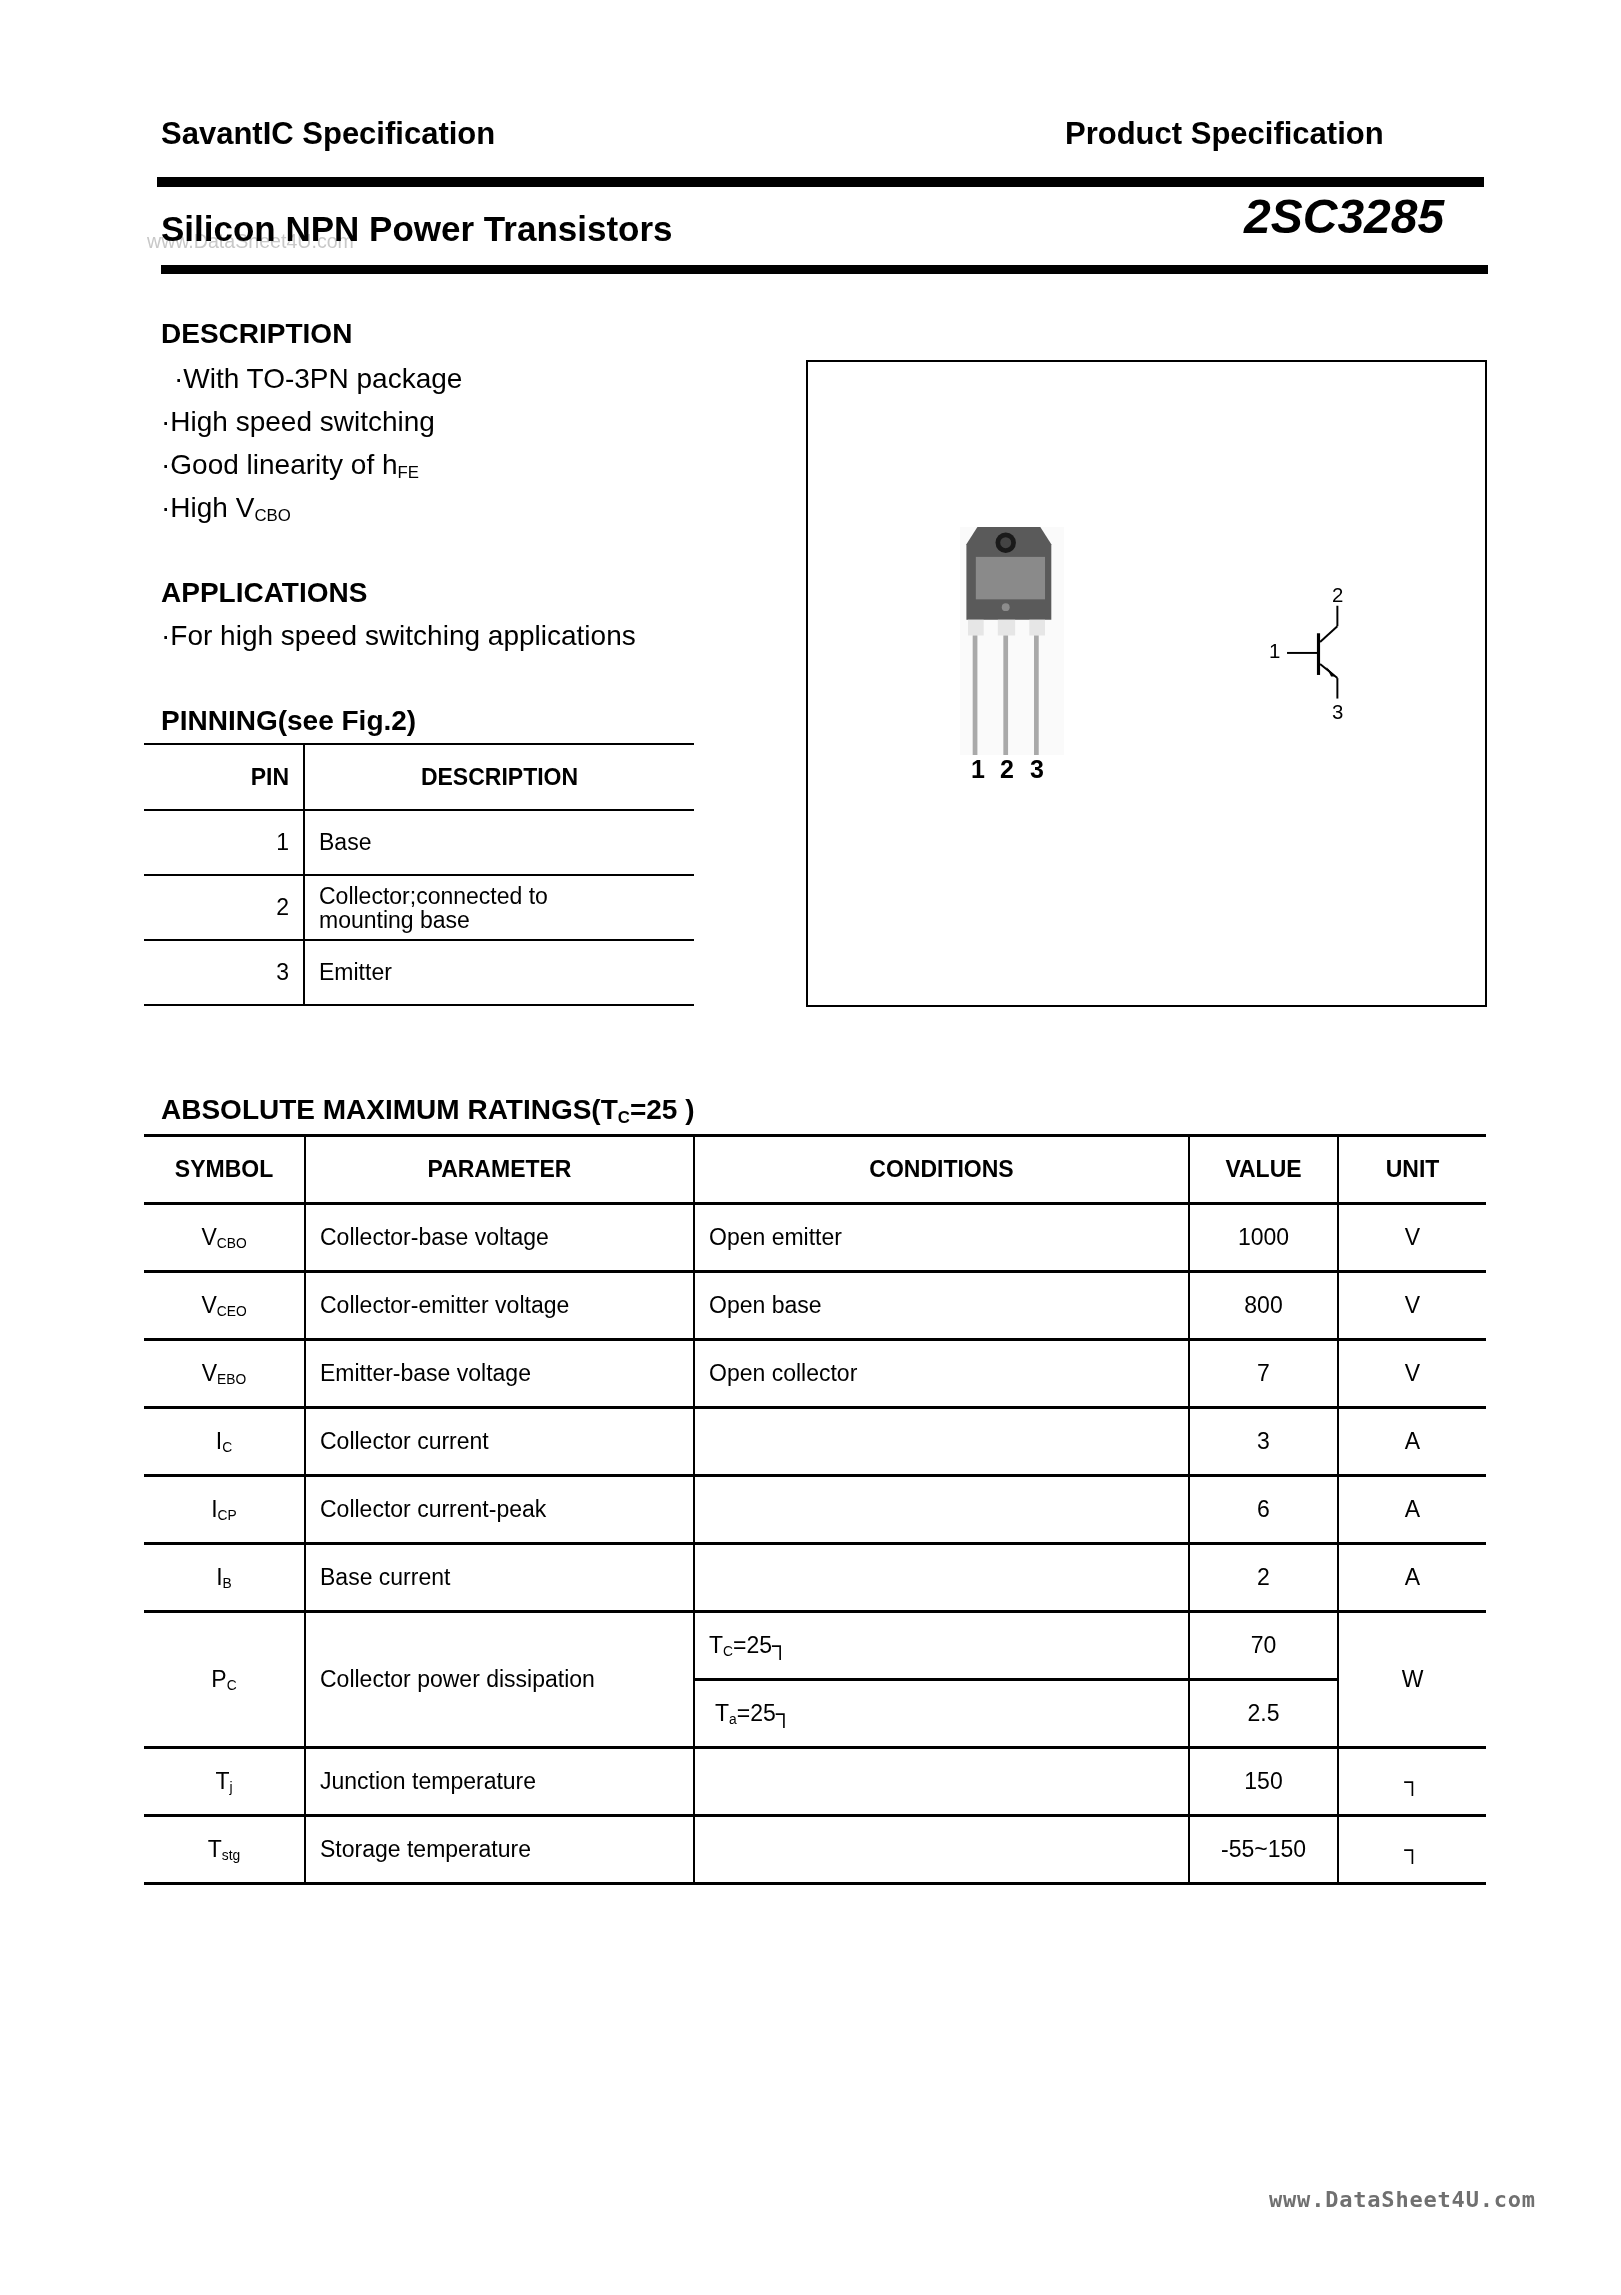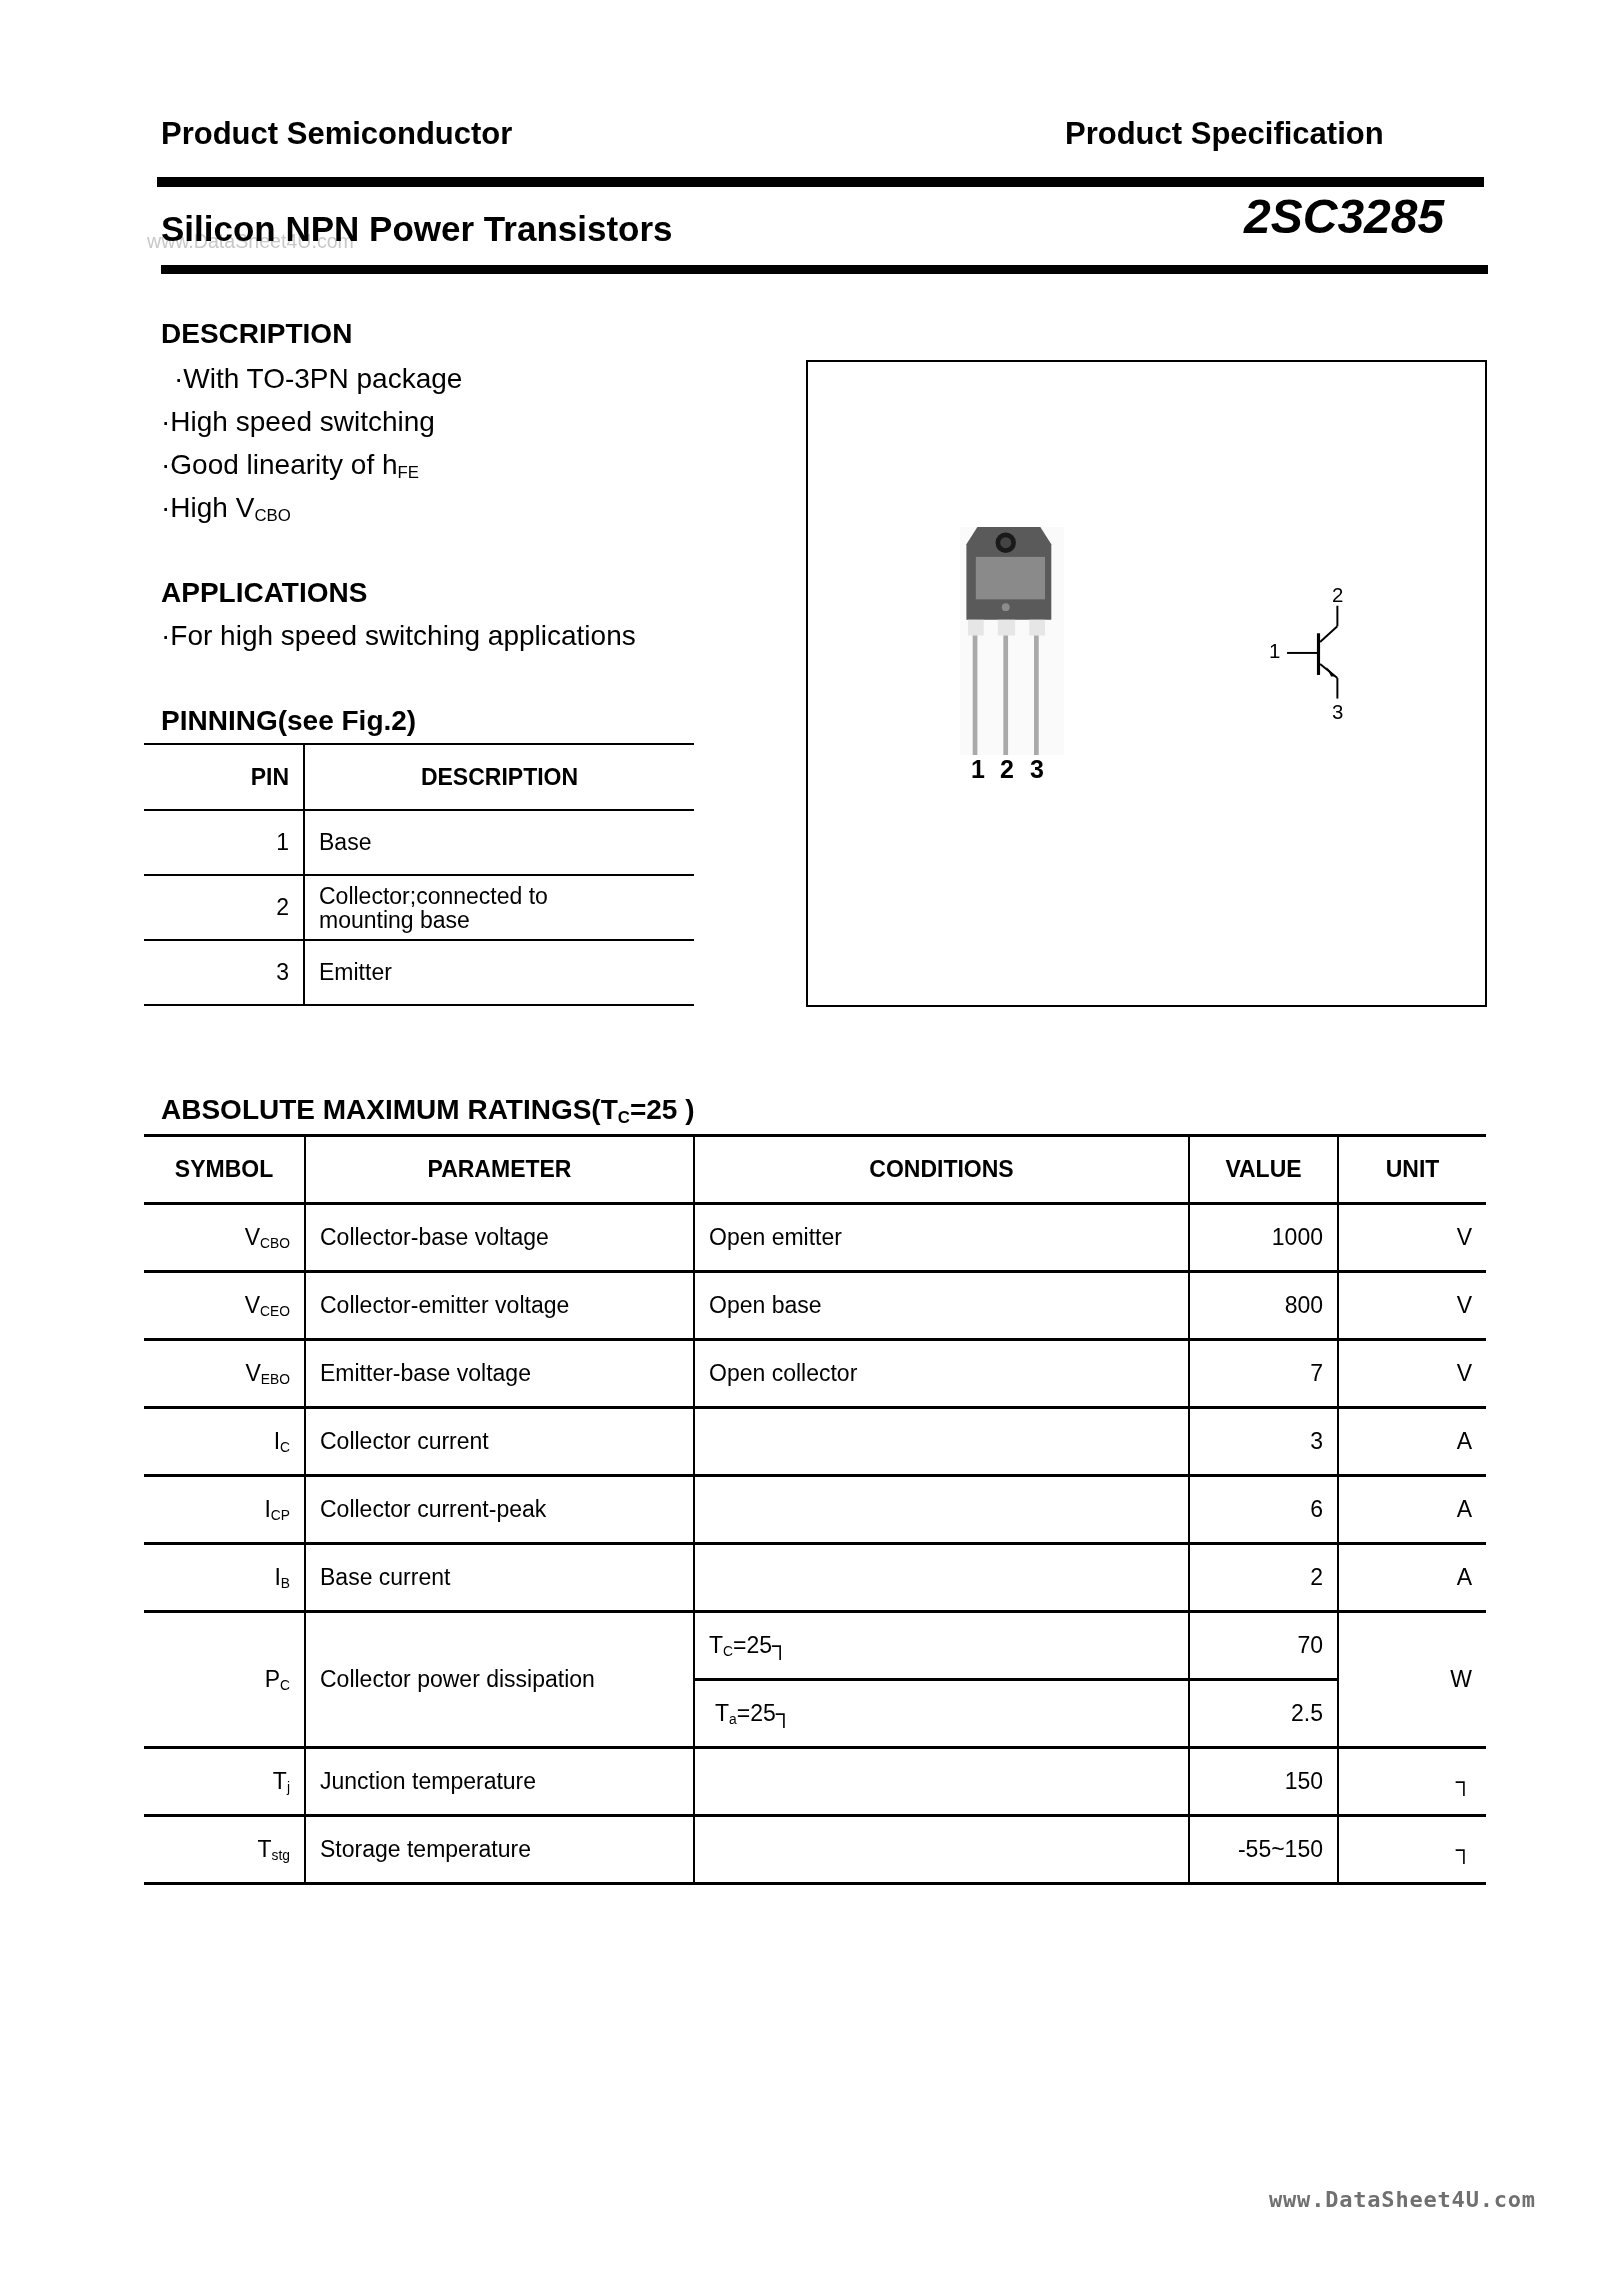--- a/index.html
+++ b/index.html
@@ -17,29 +17,29 @@
   .pin-table td, .pin-table th { border-left:2.4px solid #000; }
   .pin-table tr td:first-child, .pin-table tr th:first-child { border-left:none; text-align:right; }
   .pin-table tr { border-bottom:2.4px solid #000; }
   .pin-table thead tr { border-top:2.4px solid #000; }
   .rt td, .rt th { border-left:2.4px solid #000; }
   .rt tr > :first-child { border-left:none; }
   .rt tr { border-bottom:3.9px solid #000; }
   .rt thead tr { border-top:3.9px solid #000; }
   .rt .sub-row { border-bottom:none; }
   .rt td.split { border-bottom:3.9px solid #000; }
-  .c { text-align:right; }
+  .c { text-align:center; }
   .fig-box { position:absolute; border:2.4px solid #000; box-sizing:border-box; }
   .watermark-small { color:#c8c8c8; font-size:19.6px; font-family:"Liberation Sans", sans-serif; }
   .watermark-foot { color:#707070; font-size:22px; font-weight:bold; font-family:"DejaVu Sans Mono", monospace; letter-spacing:0.8px; }
 </style>
 </head>
 <body>
 
-<div class="abs hdr" style="left:161px; top:116px;">Product Semiconductor</div>
+<div class="abs hdr" style="left:161px; top:116px;">SavantIC Specification</div>
 <div class="abs hdr" style="left:1065px; top:116px;">Product Specification</div>
 <div class="rule" style="left:157px; top:177px; width:1327px; height:10.2px;"></div>
 
 <div class="abs watermark-small" style="left:147px; top:230px;">www.DataSheet4U.com</div>
 <div class="abs hdr" style="left:161px; top:209px; font-size:35px;">Silicon NPN Power Transistors</div>
 <div class="abs hdr" style="left:1244px; top:189px; font-size:48px;font-style:italic;">2SC3285</div>
 <div class="rule" style="left:161px; top:265px; width:1327px; height:9.4px;"></div>
 
 <div class="abs sec-title" style="left:161px; top:318px;">DESCRIPTION</div>
 <div class="abs bullet" style="left:174px; top:363px;"><span>·With TO-3PN package</span></div>

